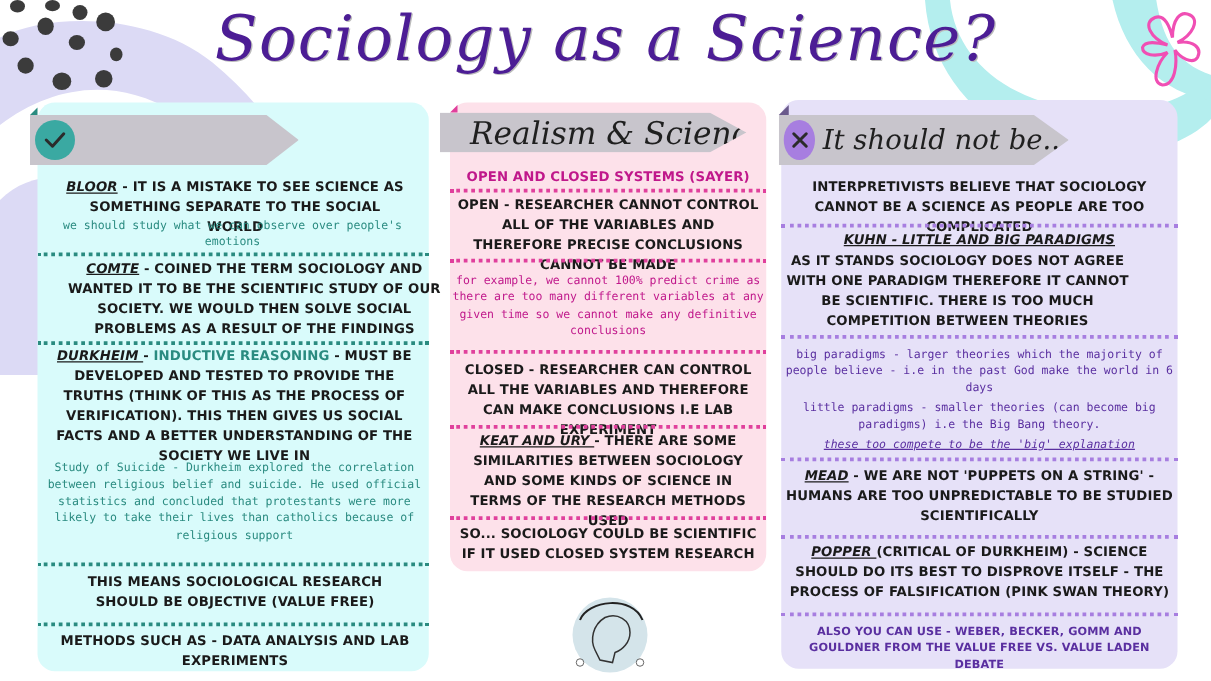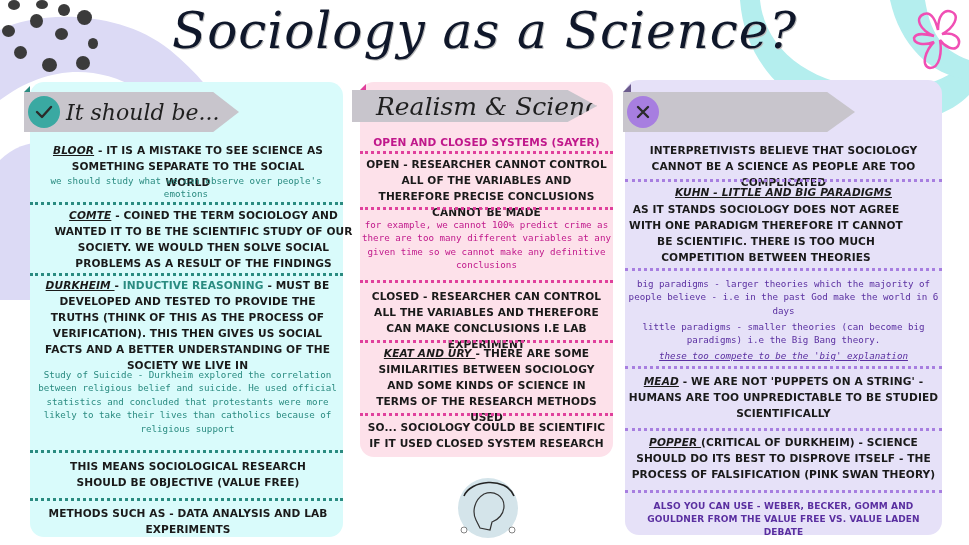--- a/index.html
+++ b/index.html
@@ -5,21 +5,21 @@
   * { box-sizing: border-box; margin: 0; padding: 0; }
   html, body { width: 969px; height: 545px; overflow: hidden; background: #ffffff; }
   body { position: relative; font-family: "Liberation Sans", sans-serif; }
 
   .deco { position: absolute; pointer-events: none; }
   .dot { position: absolute; background: #3b3b3b; border-radius: 50%; }
 
   .title {
     position: absolute; left: 0; right: 0; top: 2px; text-align: center;
     font-family: "DejaVu Serif", serif; font-style: italic; font-size: 50px;
-    color: #0f172a; letter-spacing: 1px; text-shadow: 1px 1px 0 #bbb;
+    color: #4c1d95; letter-spacing: 1px; text-shadow: 1px 1px 0 #bbb;
   }
 
   .panel { position: absolute; border-radius: 14px; overflow: visible; }
   .panel-left  { left: 30px;  top: 82px; width: 313px; height: 455px; background: #d9fbfb; }
   .panel-mid   { left: 360px; top: 82px; width: 253px; height: 375px; background: #fde1ea; }
   .panel-right { left: 625px; top: 80px; width: 317px; height: 455px; background: #e6e1f8; }
 
   .tab {
     position: absolute; height: 40px; background: #c8c5cc;
     clip-path: polygon(0 0, 88% 0, 100% 50%, 88% 100%, 0 100%);
@@ -88,21 +88,20 @@
 <div class="title">Sociology as a Science?</div>
 
 <div class="panel panel-left"></div>
 <div class="tab-fold" style="left:24px;top:86px;border-width:6px 6px 0 0;border-color:transparent #2a8b80 transparent transparent;"></div>
 <div class="tab tab-left">
   <div class="tab-icon" style="background:#3aa9a2;">
     <svg width="18" height="14" viewBox="0 0 18 14">
         <path d="M2 7 L7 12 L16 2" fill="none" stroke="#2b2b2b" stroke-width="2.4" stroke-linecap="round" stroke-linejoin="round"></path>
       </svg>
   </div>
-  <span class="tab-label">It should be...</span>
 </div>
 
 <div class="block" style="left:48px;top:142px;width:280px;">
   <div class="caps"><span class="u">BLOOR</span><span> - IT IS A MISTAKE TO SEE SCIENCE AS SOMETHING SEPARATE TO THE SOCIAL WORLD</span></div>
 </div>
 <div class="block note teal" style="left:36px;top:174px;width:300px;">we should study what we can observe over people's emotions</div>
 <div class="divider" style="left:30px;top:202px;width:313px;border-color:#2a8b80;"></div>
 
 <div class="block caps" style="left:52px;top:207px;width:303px;">
   <span class="u">COMTE</span><span> - COINED THE TERM SOCIOLOGY AND WANTED IT TO BE THE SCIENTIFIC STUDY OF OUR SOCIETY. WE WOULD THEN SOLVE SOCIAL PROBLEMS AS A RESULT OF THE FINDINGS</span>
@@ -157,20 +156,21 @@
 </div>
 
 <div class="panel panel-right"></div>
 <div class="tab-fold" style="left:623px;top:84px;border-width:8px 8px 0 0;border-color:transparent #6a5a8c transparent transparent;"></div>
 <div class="tab tab-right">
   <div class="tab-icon" style="background:#a77ee0;">
     <svg width="16" height="16" viewBox="0 0 16 16">
         <path d="M3 3 L13 13 M13 3 L3 13" stroke="#2b2b2b" stroke-width="2.4" stroke-linecap="round"></path>
       </svg>
   </div>
+  <span class="tab-label">It should not be...</span>
 </div>
 
 <div class="block caps" style="left:630px;top:142px;width:307px;">INTERPRETIVISTS BELIEVE THAT SOCIOLOGY CANNOT BE A SCIENCE AS PEOPLE ARE TOO COMPLICATED</div>
 <div class="divider" style="left:625px;top:179px;width:317px;border-color:#a77ee0;"></div>
 
 <div class="block caps u" style="left:630px;top:184px;width:307px;">KUHN - LITTLE AND BIG PARADIGMS</div>
 <div class="block caps" style="left:625px;top:201px;width:282px;">AS IT STANDS SOCIOLOGY DOES NOT AGREE WITH ONE PARADIGM THEREFORE IT CANNOT BE SCIENTIFIC. THERE IS TOO MUCH COMPETITION BETWEEN THEORIES</div>
 <div class="divider" style="left:625px;top:268px;width:317px;border-color:#a77ee0;"></div>
 
 <div class="block note purp" style="left:627px;top:277px;width:313px;">big paradigms - larger theories which the majority of people believe - i.e in the past God make the world in 6 days</div>

